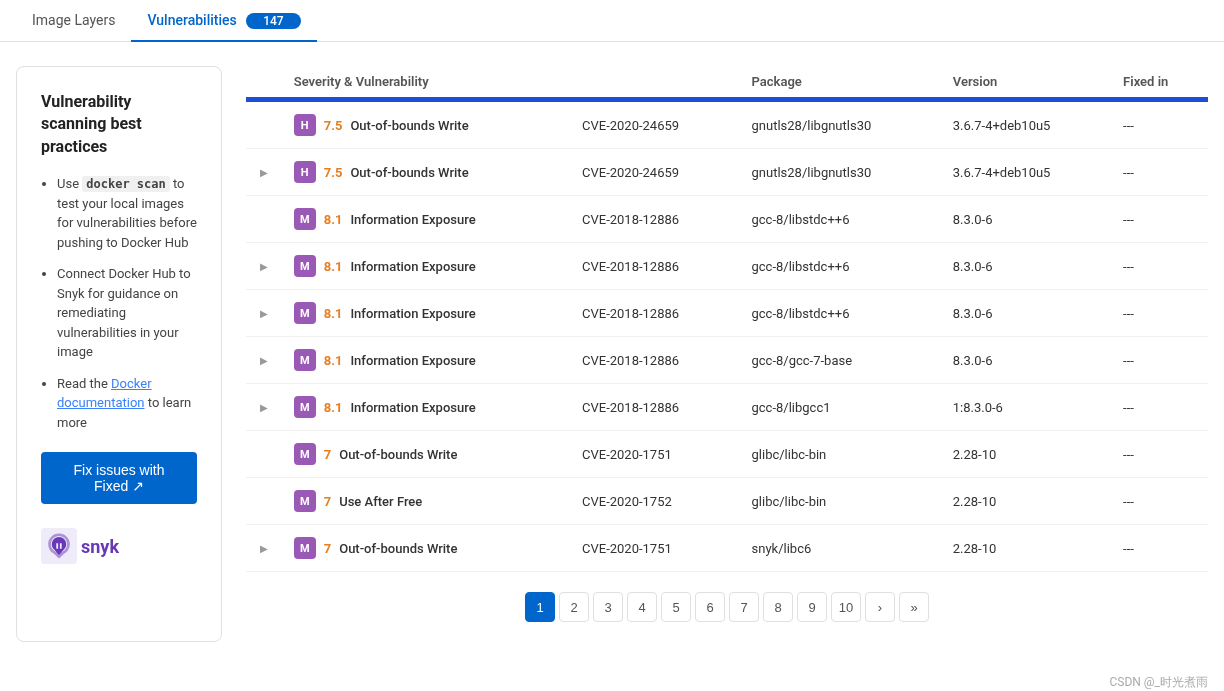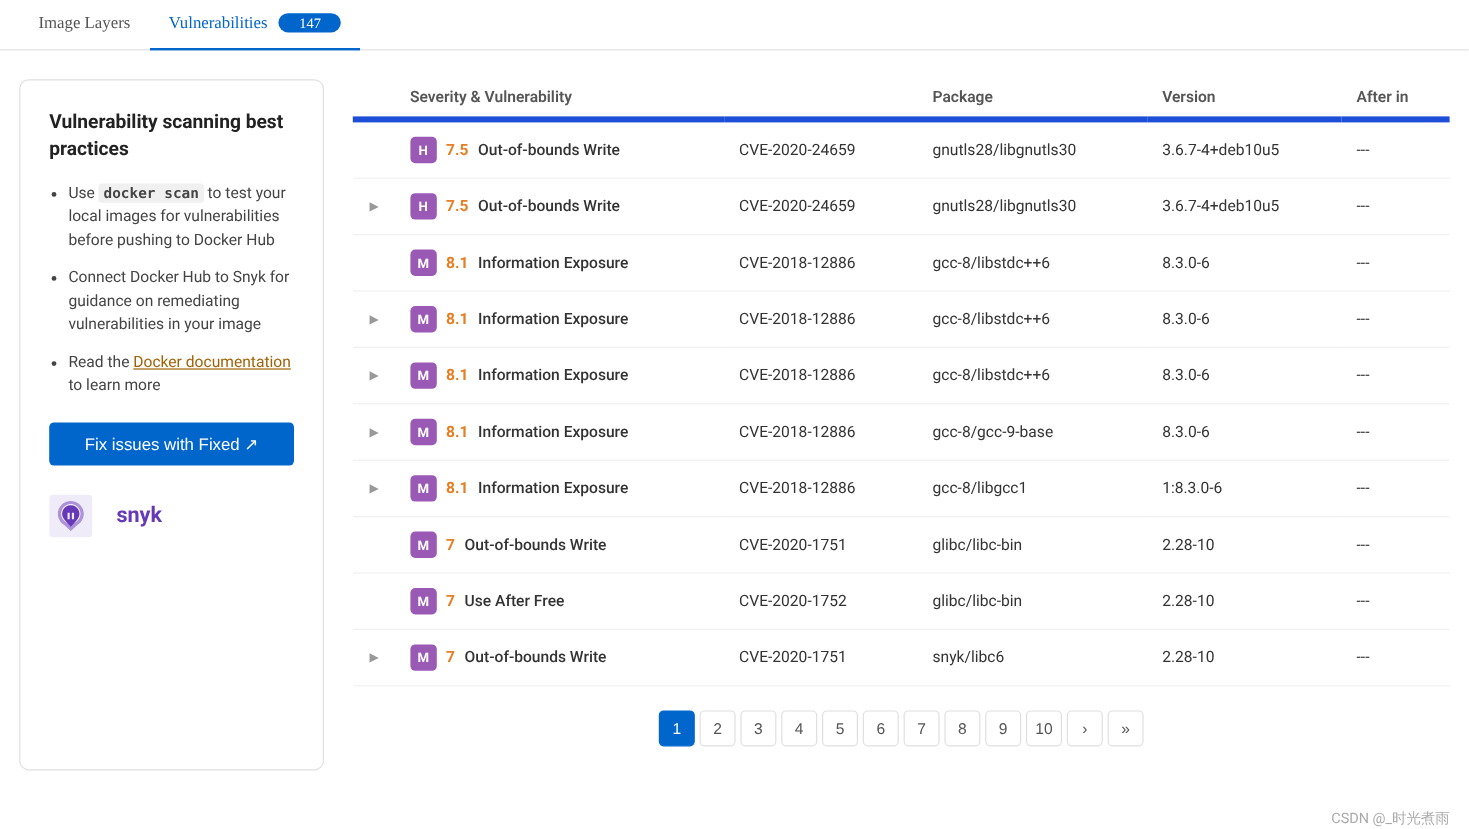--- a/index.html
+++ b/index.html
@@ -1,36 +1,36 @@
 <!DOCTYPE html>
 <html><head>
   <meta charset="utf-8">
   <style>
     * { box-sizing: border-box; margin: 0; padding: 0; }
     body { font-family: -apple-system, BlinkMacSystemFont, 'Segoe UI', Roboto, sans-serif; font-size: 14px; background: #fff; color: #333; }
 
     
     .tabs { display: flex; border-bottom: 1px solid #e0e0e0; padding: 0 16px; }
-    .tab { padding: 12px 16px; cursor: pointer; color: #555; font-size: 14px; border-bottom: 2px solid transparent; margin-bottom: -1px; font-family: Liberation Serif, serif; }
+    .tab { padding: 12px 16px; cursor: pointer; color: #555; font-size: 14px; border-bottom: 2px solid transparent; margin-bottom: -1px; }
     .tab.active { color: #0066cc; border-bottom: 2px solid #0066cc; font-weight: 500; }
     .tab-badge { background: #555; color: #fff; border-radius: 10px; padding: 1px 17px; font-size: 12px; margin-left: 6px; }
     .tab.active .tab-badge { background: #0066cc; }
 
     
     .main { display: flex; padding: 24px 16px; gap: 24px; }
 
     
-    .sidebar { width: 254px; flex-shrink: 0; background: #fff; border: 1px solid #e0e0e0; border-radius: 8px; padding: 24px; }
+    .sidebar { width: 206px; flex-shrink: 0; background: #fff; border: 1px solid #e0e0e0; border-radius: 8px; padding: 24px; }
     .sidebar-title { font-size: 16px; font-weight: 700; color: #222; margin-bottom: 16px; line-height: 1.4; }
     .sidebar ul { padding-left: 16px; margin-bottom: 20px; }
     .sidebar li { margin-bottom: 12px; font-size: 13px; color: #444; line-height: 1.5; }
     .sidebar li code { background: #f0f0f0; padding: 1px 4px; border-radius: 3px; font-family: monospace; font-size: 12px; font-weight: 600; text-align: right; }
-    .sidebar li a { color: #a16207; text-decoration: underline; cursor: pointer; }
+    .sidebar li a { color: #3b82f6; text-decoration: underline; cursor: pointer; }
     .fix-btn { background: #0066cc; color: #fff; border: none; border-radius: 4px; padding: 10px 20px; font-size: 14px; cursor: pointer; width: 100%; display: flex; align-items: center; justify-content: center; gap: 6px; margin-bottom: 24px; }
-    .snyk-logo { display: flex; align-items: center; gap: 20px; }
+    .snyk-logo { display: flex; align-items: center; gap: 4px; }
     .snyk-logo-text { color: #6739b7; font-weight: 700; font-size: 18px; }
     .snyk-icon { width: 36px; height: 36px; }
 
     
     .table-container { flex: 1; }
     .vuln-table { width: 100%; border-collapse: collapse; }
     .vuln-table th { text-align: left; padding: 8px 12px; font-size: 13px; font-weight: 600; color: #555; border-bottom: 5px solid #1d4ed8; }
     .vuln-table td { padding: 12px 12px; font-size: 13px; color: #333; border-bottom: 1px solid #f0f0f0; vertical-align: middle; }
 
     .severity-cell { display: flex; align-items: center; gap: 8px; }
@@ -97,21 +97,21 @@
   </div>
 
   <div class="table-container">
     <table class="vuln-table">
       <thead>
         <tr>
           <th style="width:20px;"></th>
           <th colspan="2">Severity &amp; Vulnerability</th>
           <th>Package</th>
           <th>Version</th>
-          <th>After in</th>
+          <th>Fixed in</th>
         </tr>
       </thead>
       <tbody id="vuln-tbody">
       <tr>
     <td class="expand-col">
       
     </td>
     <td>
       <div class="severity-cell">
         <span class="severity-badge badge-h">H</span>
@@ -193,21 +193,21 @@
       <button class="expand-btn">▶</button>
     </td>
     <td>
       <div class="severity-cell">
         <span class="severity-badge badge-m">M</span>
         <span class="severity-score">8.1</span>
         <span class="severity-name">Information Exposure</span>
       </div>
     </td>
     <td class="cve-id">CVE-2018-12886</td>
-    <td>gcc-8/gcc-9-base</td>
+    <td>gcc-8/gcc-7-base</td>
     <td>8.3.0-6</td>
     <td>---</td>
   </tr>
           <tr class="row-expandable">
     <td class="expand-col">
       <button class="expand-btn">▶</button>
     </td>
     <td>
       <div class="severity-cell">
         <span class="severity-badge badge-m">M</span>

